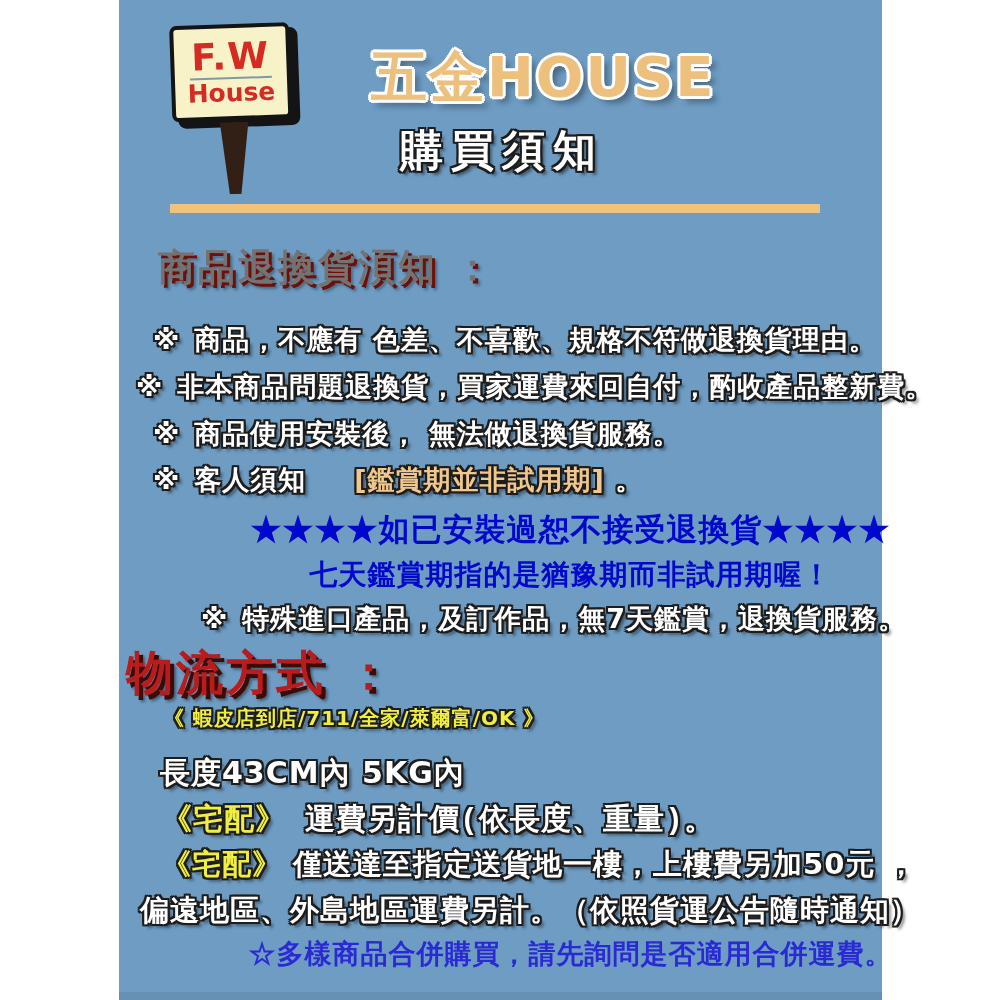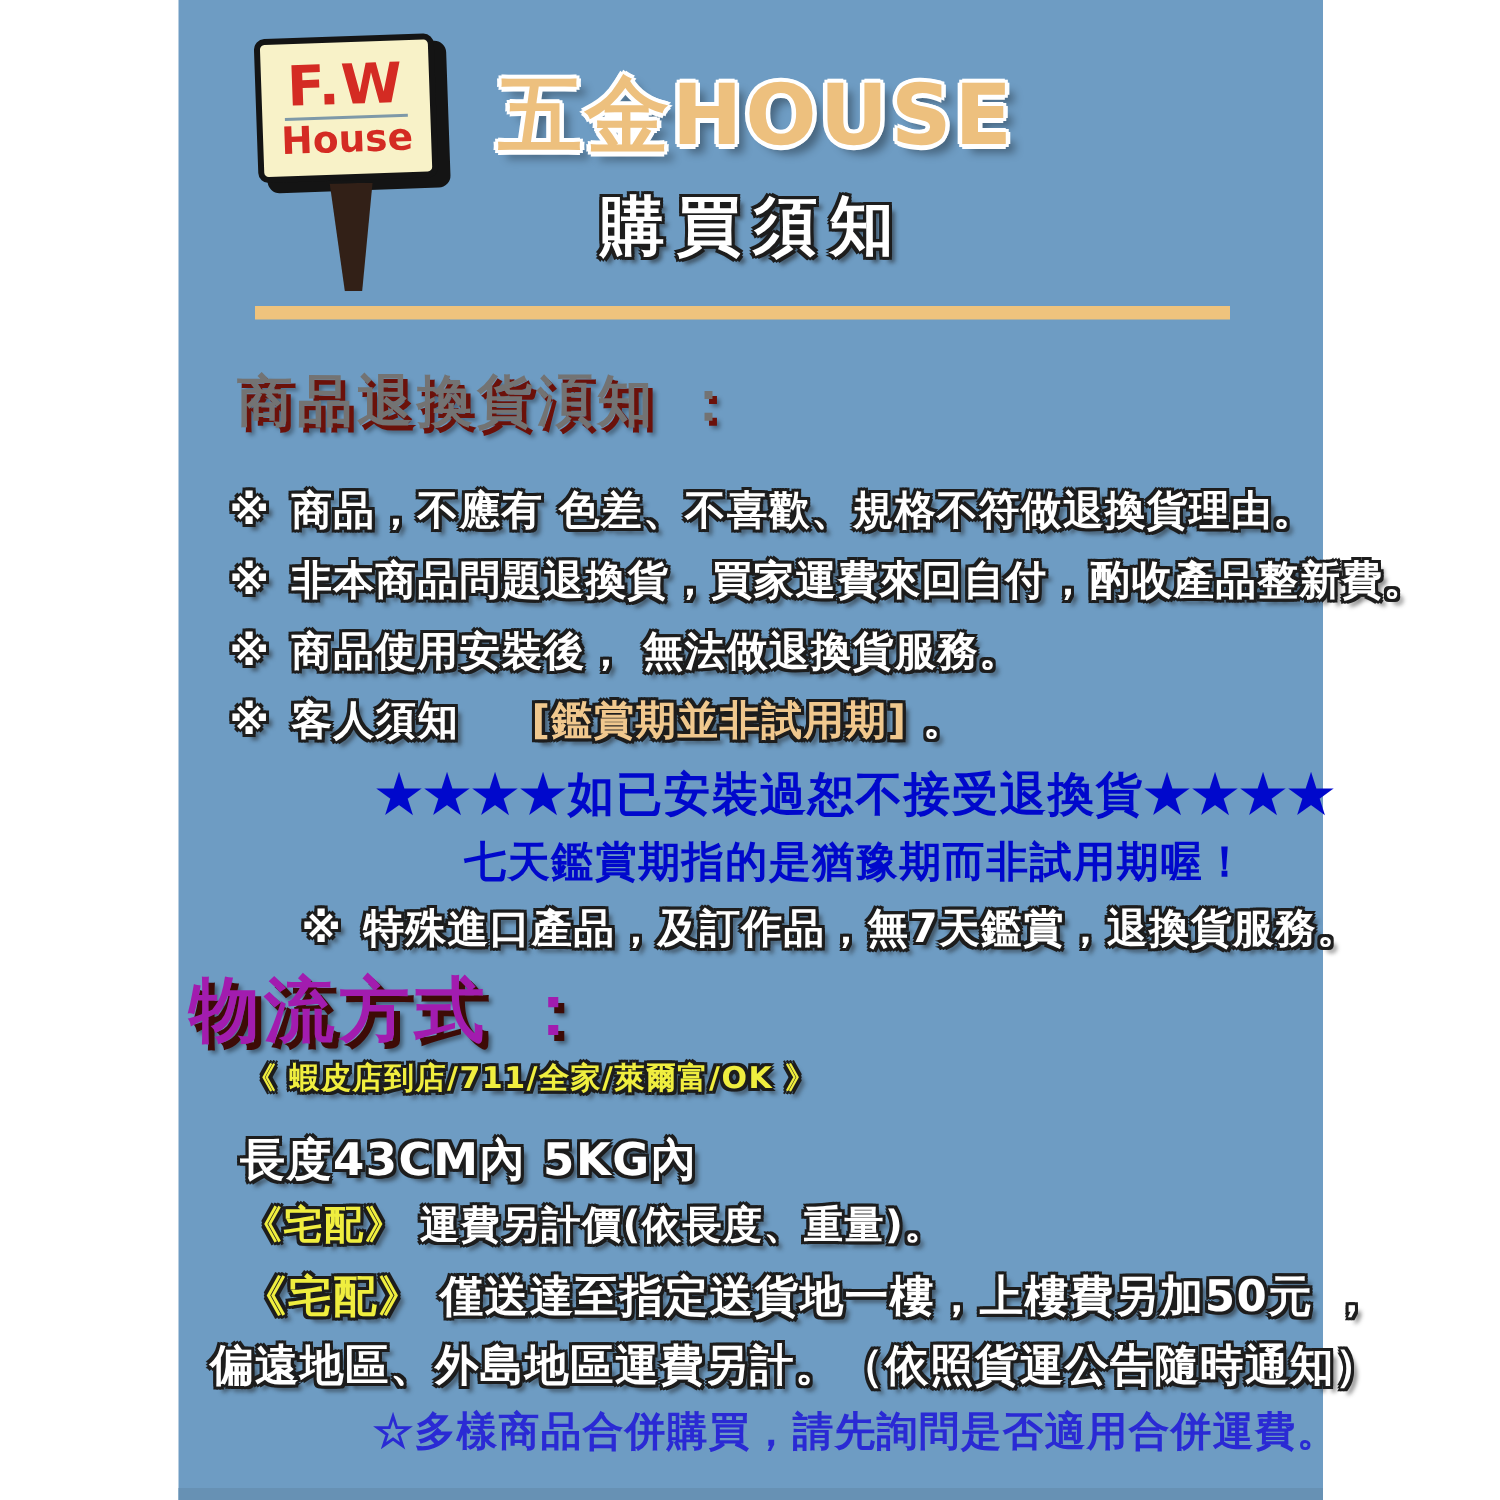--- a/index.html
+++ b/index.html
@@ -24,24 +24,24 @@
   .pop{font-weight:bold;}
   .outline-dark{color:#ffffff;
     text-shadow:-2px -2px 0 #1d1d1d,2px -2px 0 #1d1d1d,-2px 2px 0 #1d1d1d,2px 2px 0 #1d1d1d,
                 -2px 0 0 #1d1d1d,2px 0 0 #1d1d1d,0 -2px 0 #1d1d1d,0 2px 0 #1d1d1d,
                 4px 4px 3px rgba(30,30,30,.55);}
   .tan-hl{color:#F0C88E;padding-left:48px;}
   .yellow-hl{color:#F0EE3F;}
   .title-tan{color:#EDC07E;font-weight:bold;
     text-shadow:-2px -2px 0 #fff,2px -2px 0 #fff,-2px 2px 0 #fff,2px 2px 0 #fff,
                 -3px 0 0 #fff,3px 0 0 #fff,0 -3px 0 #fff,0 3px 0 #fff,
-                6px 6px 6px rgba(0,0,0,.35);}
+                6px 6px 6px rgba(0,0,0,.35);margin-left:39px;}
   .red-head{color:#737373;font-weight:bold;
     text-shadow:3px 3px 0 #6b110a,5px 5px 3px rgba(0,0,0,.35);}
-  .red-head-big{color:#a21caf;font-weight:bold;
+  .red-head-big{color:#b91c1c;font-weight:bold;
     text-shadow:4px 4px 0 #3d0b06,6px 6px 3px rgba(0,0,0,.4);}
   .serif-blue{font-family:"DejaVu Serif","Liberation Serif",serif;font-weight:bold;color:#0008CC;}
   .serif-blue2{font-family:"DejaVu Serif","Liberation Serif",serif;font-weight:bold;color:#2A2AD4;}
   .center-line{left:119px;width:903px;text-align:center;}
 
   .divider{position:absolute;left:170px;top:204px;width:650px;height:9px;background:#EFC37D;}
 
   .bullet{font-size:27px;letter-spacing:1px;}
   .bullet .sym{margin-right:14px;}
 </style>
@@ -65,21 +65,21 @@
   <div class="abs pop outline-dark" style="left:400px;top:122px;font-size:43px;letter-spacing:8px;">購買須知</div>
 
   <div class="divider"></div>
 
   <div class="abs red-head" style="left:158px;top:243px;font-size:37px;letter-spacing:3px;">商品退換貨湏知 ：</div>
 
   <div class="abs pop outline-dark bullet" style="left:153px;top:322px;">
     <span class="sym">※</span><span>商品，不應有 色差、不喜歡、規格不符做退換貨理由。</span>
   </div>
 
-  <div class="abs pop outline-dark bullet" style="left:153px;top:369px;">
+  <div class="abs pop outline-dark bullet" style="left:136px;top:369px;">
     <span class="sym">※</span><span>非本商品問題退換貨，買家運費來回自付，酌收產品整新費。</span>
   </div>
 
   <div class="abs pop outline-dark bullet" style="left:153px;top:416px;">
     <span class="sym">※</span><span>商品使用安裝後， 無法做退換貨服務。</span>
   </div>
 
   <div class="abs pop outline-dark bullet" style="left:153px;top:462px;">
     <span class="sym">※</span><span>客人須知</span><span class="tan-hl">[鑑賞期並非試用期]</span><span> 。</span>
   </div>
@@ -91,21 +91,21 @@
   <div class="abs pop outline-dark bullet" style="left:153px;top:601px;margin-left:48px;">
     <span class="sym">※</span><span>特殊進口產品，及訂作品，無7天鑑賞，退換貨服務。</span>
   </div>
 
   <div class="abs red-head-big" style="left:126px;top:642px;font-size:47px;letter-spacing:3px;">物流方式 ：</div>
 
   <div class="abs pop outline-dark yellow-hl" style="left:164px;top:705px;font-size:20px;letter-spacing:1px;">《 蝦皮店到店/711/全家/萊爾富/OK 》</div>
 
   <div class="abs pop outline-dark" style="left:160px;top:753px;font-size:30px;letter-spacing:1px;">長度43CM內 5KG內</div>
 
-  <div class="abs pop outline-dark" style="left:162px;top:799px;font-size:26px;letter-spacing:1px;">
+  <div class="abs pop outline-dark" style="left:162px;top:799px;font-size:30px;letter-spacing:1px;font-family:Liberation Mono, monospace;">
     <span class="yellow-hl">《宅配》</span><span> 運費另計價(依長度、重量)。</span>
   </div>
 
   <div class="abs pop outline-dark" style="left:162px;top:845px;font-size:29px;letter-spacing:1px;">
     <span class="yellow-hl">《宅配》</span><span> 僅送達至指定送貨地一樓，上樓費另加50元 ，</span>
   </div>
 
   <div class="abs pop outline-dark" style="left:140px;top:891px;font-size:29px;letter-spacing:1px;">偏遠地區、外島地區運費另計。（依照貨運公告隨時通知）</div>
 
   <div class="abs serif-blue2 center-line" style="top:936px;font-size:27px;letter-spacing:1px;">☆多樣商品合併購買，請先詢問是否適用合併運費。</div>

